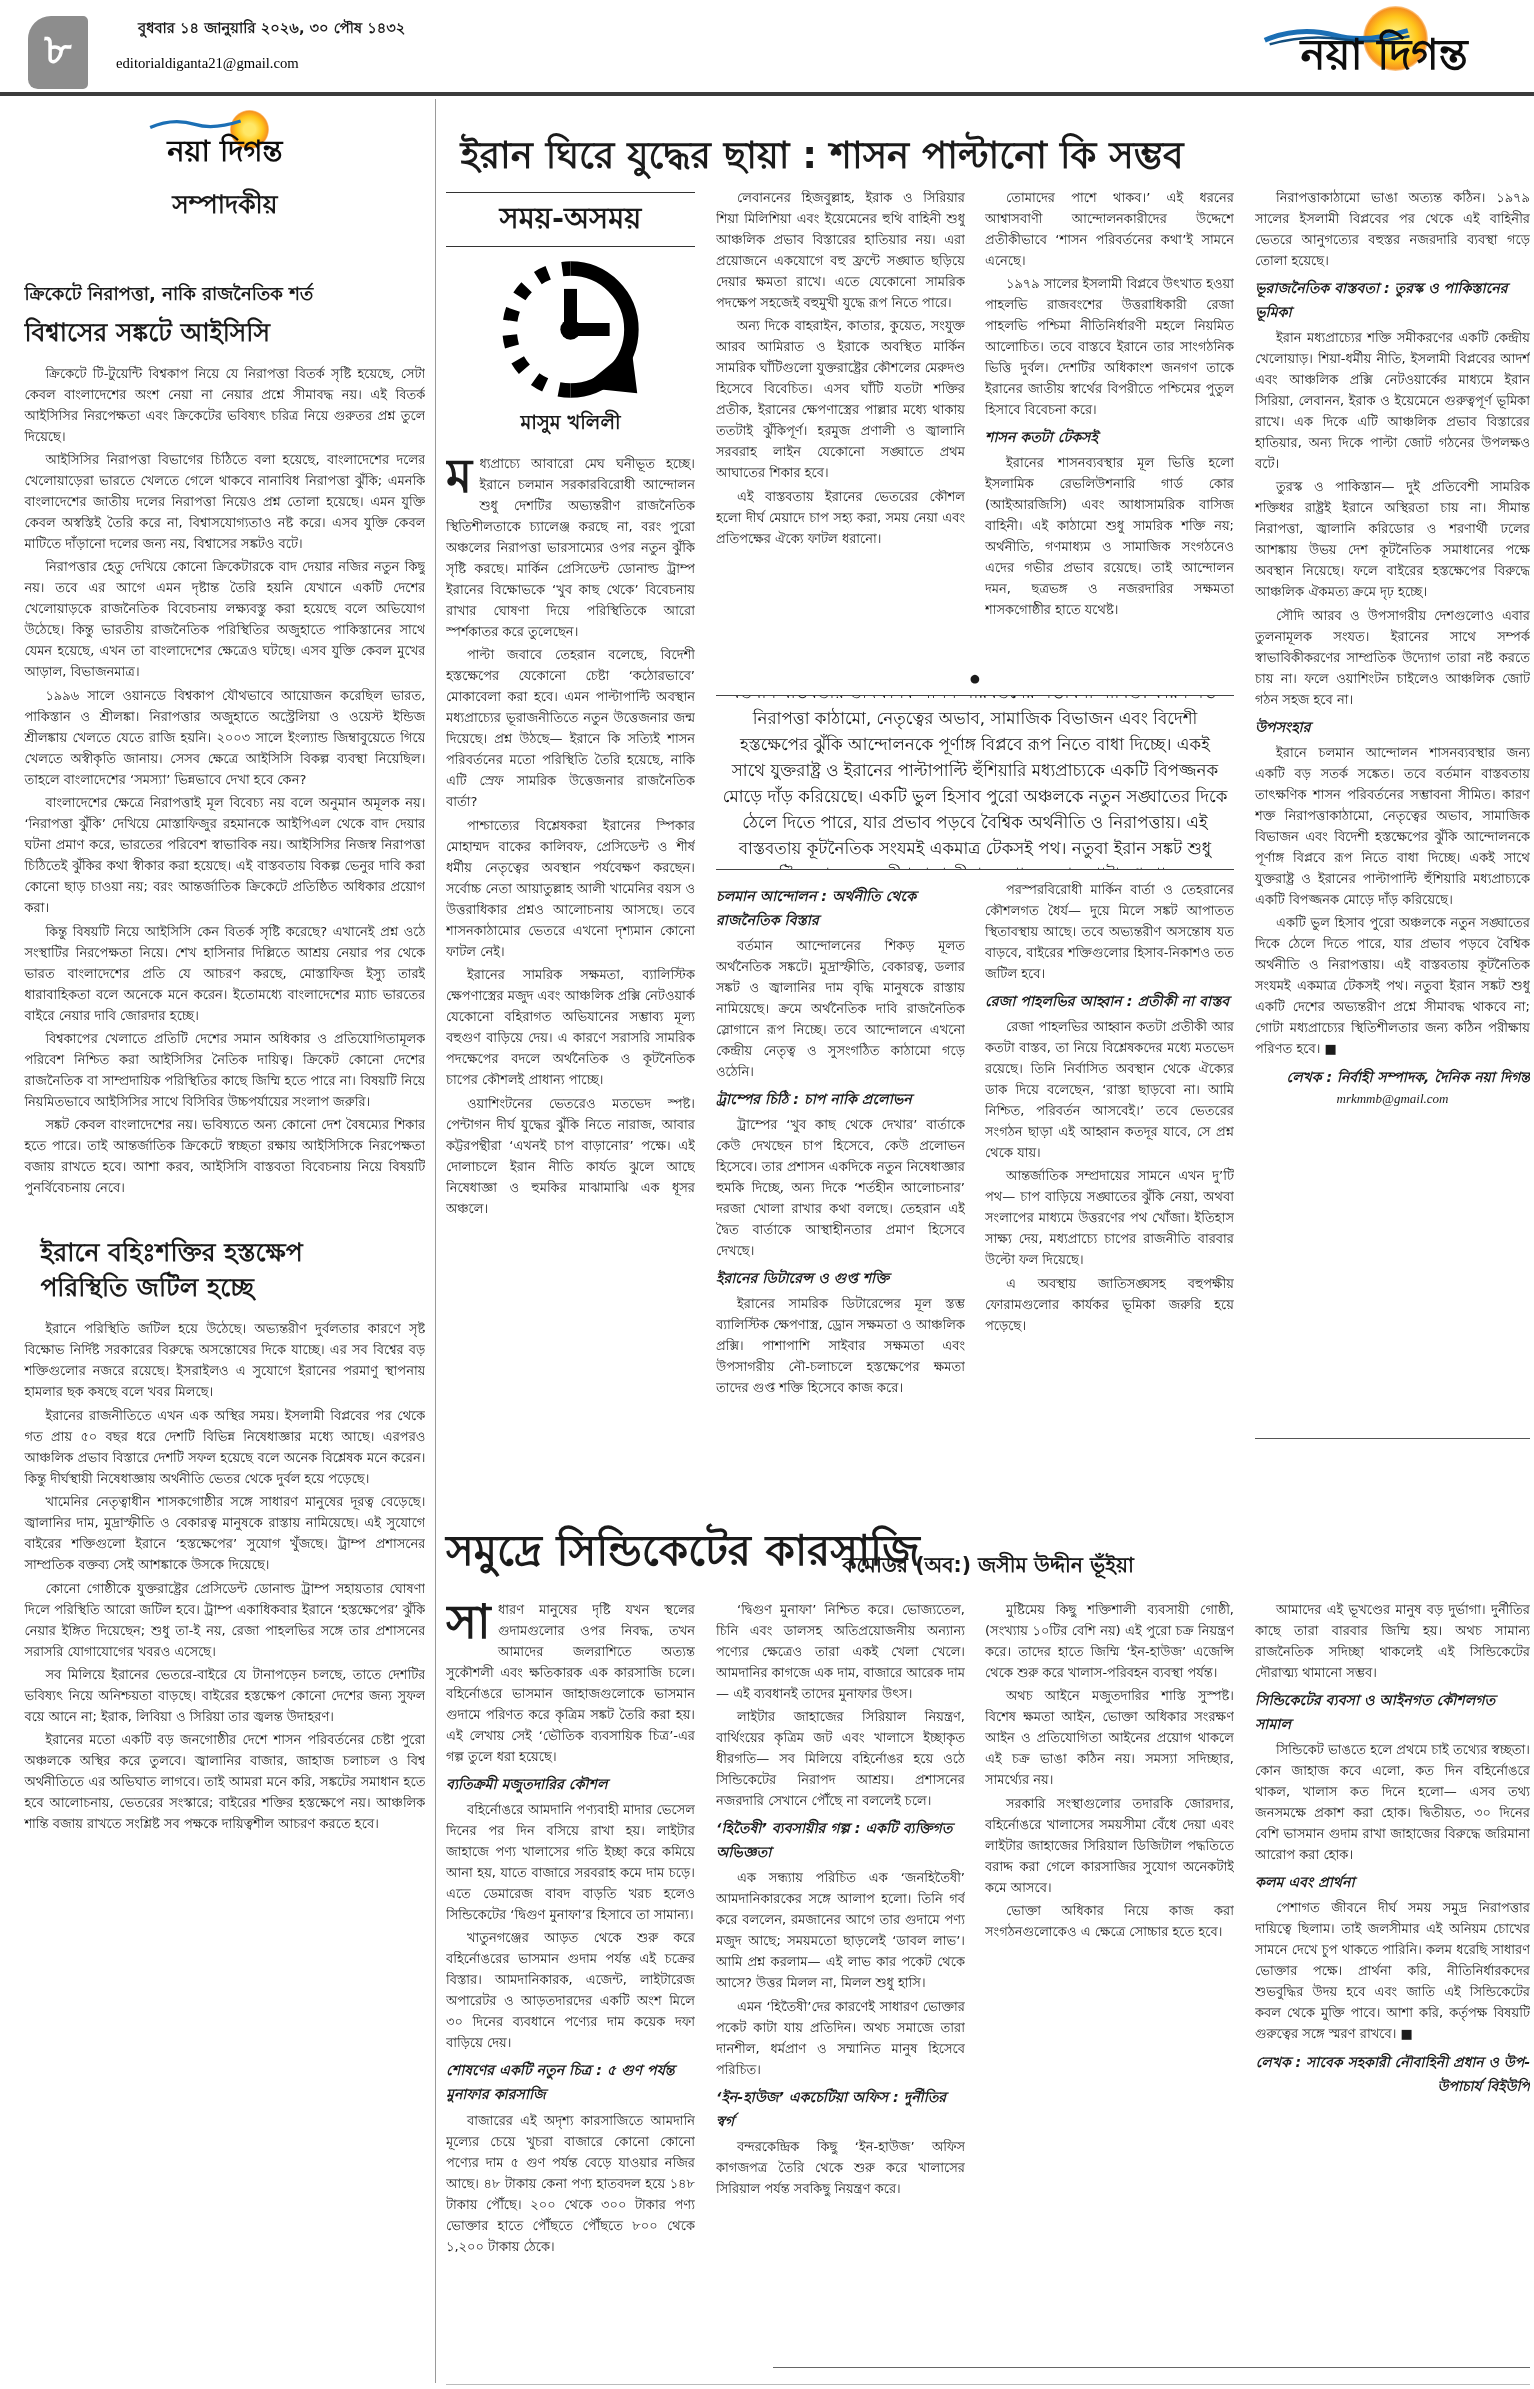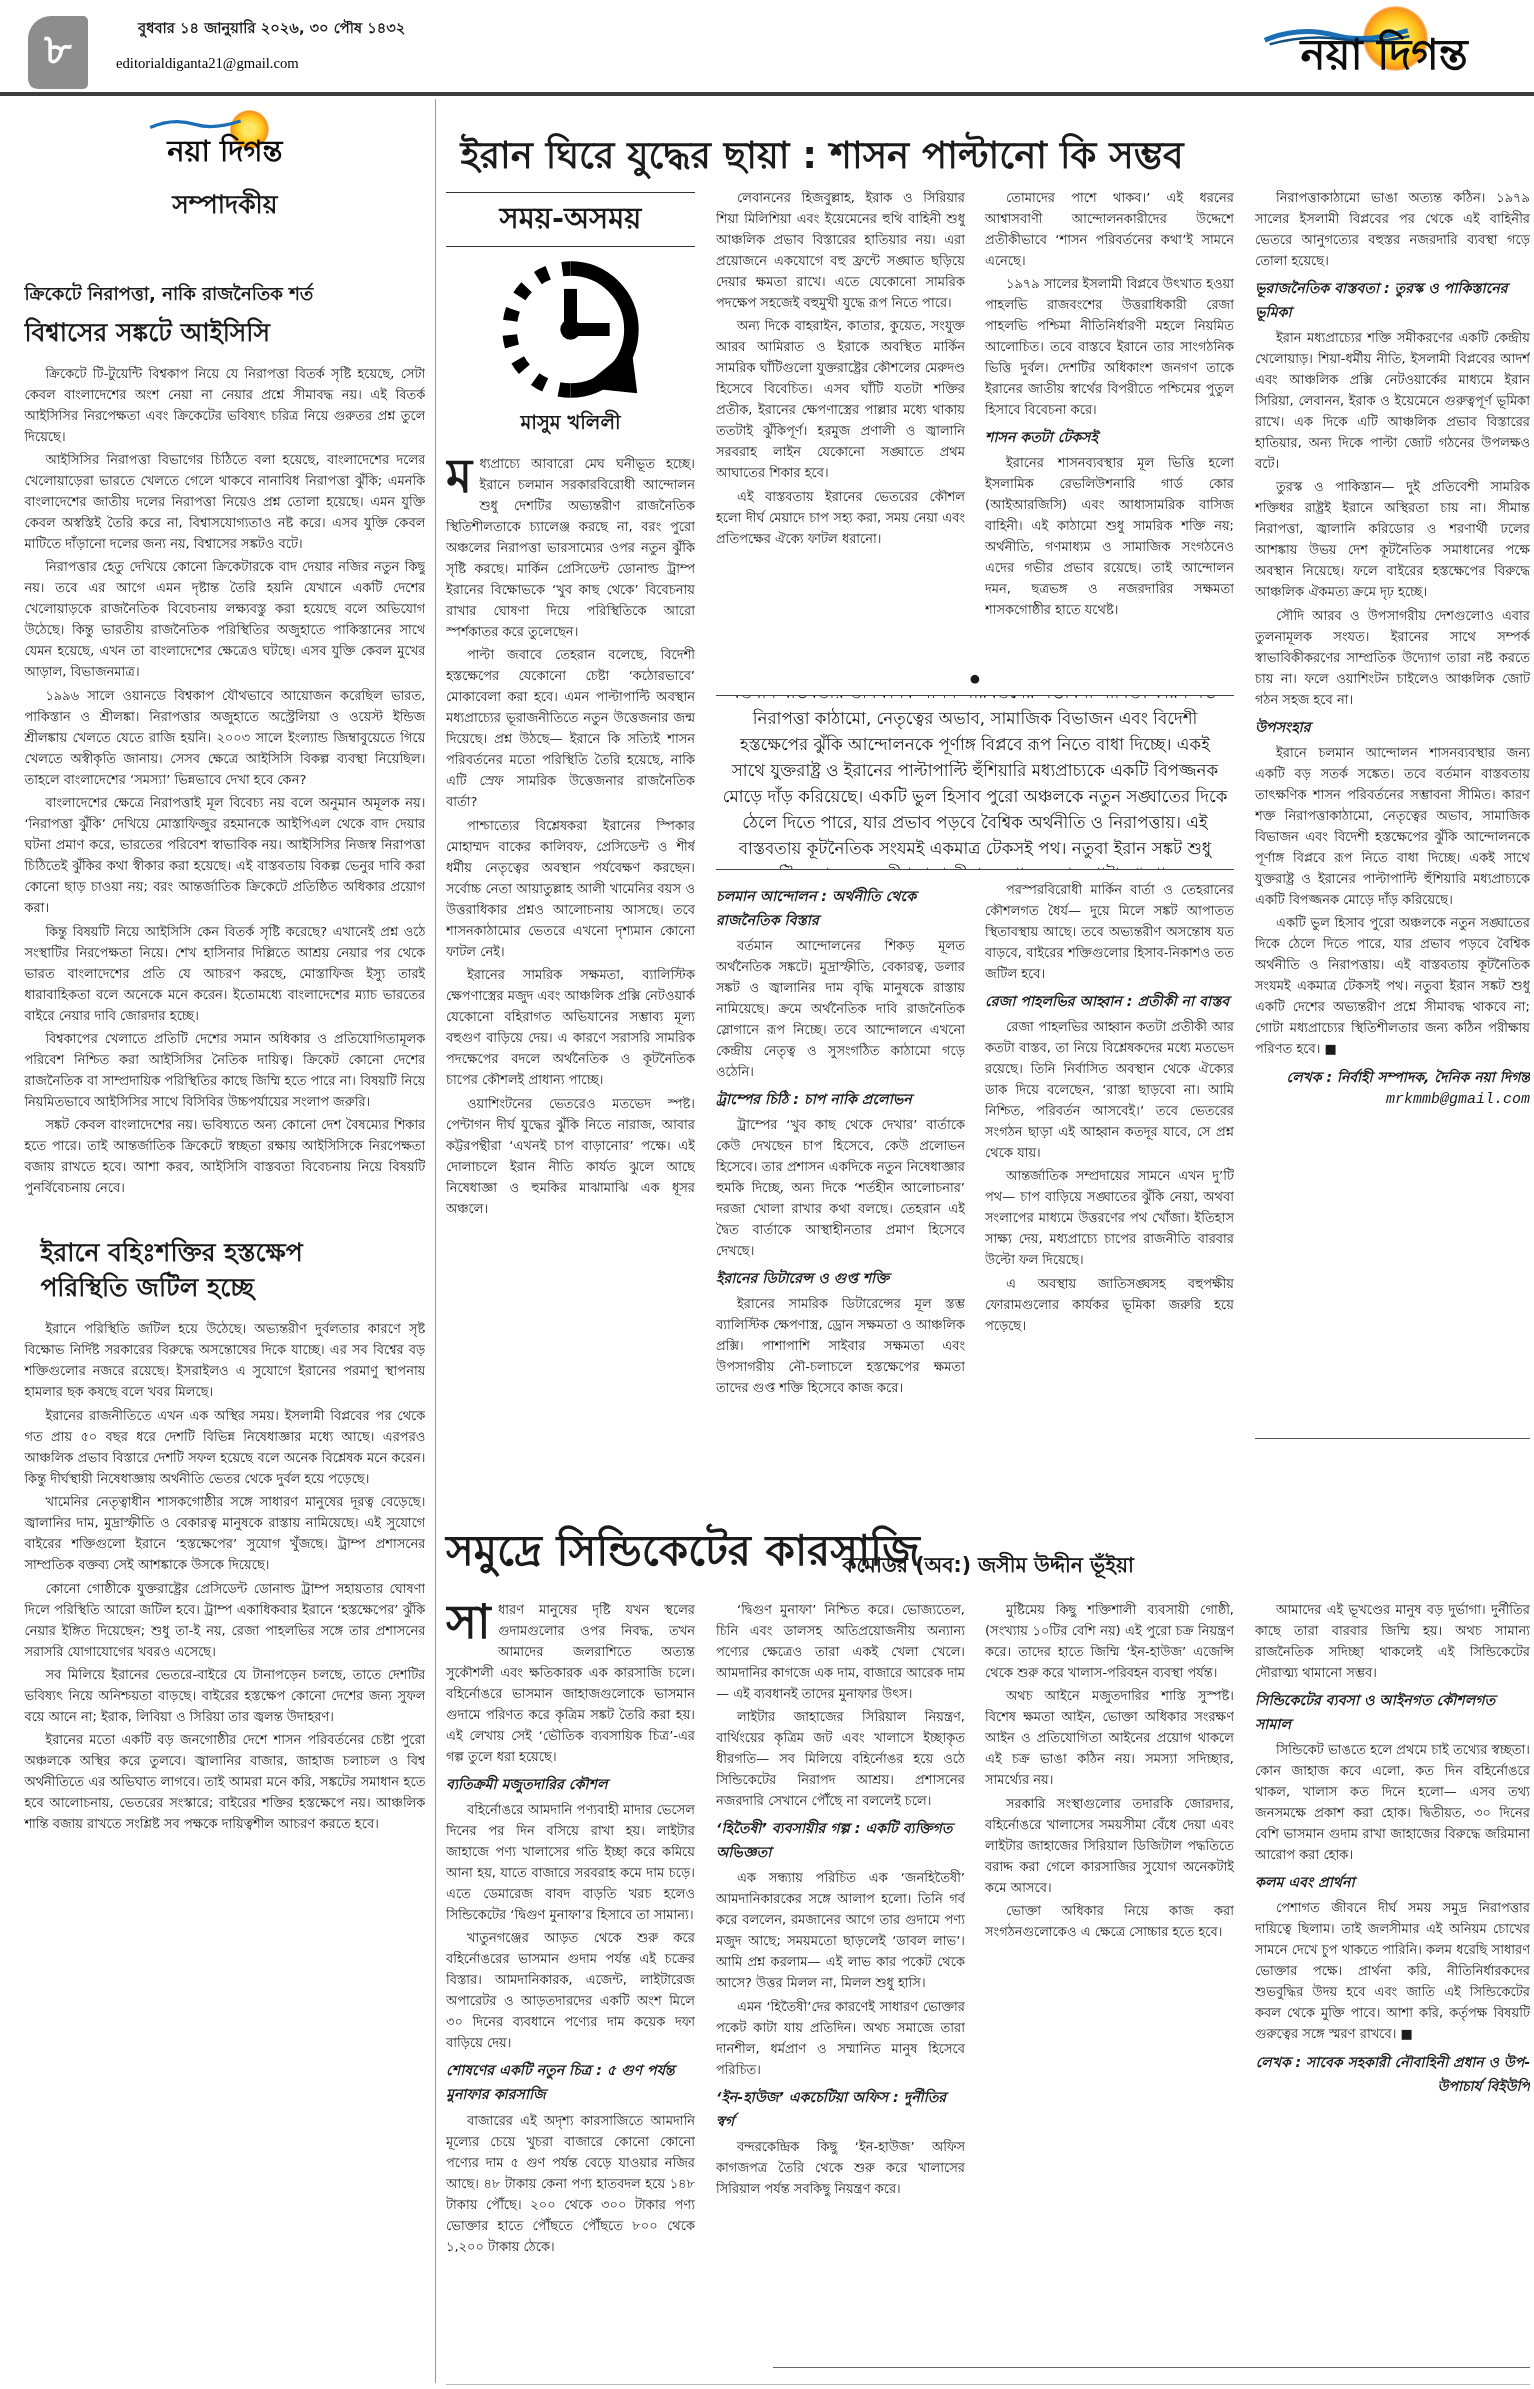--- a/index.html
+++ b/index.html
@@ -31,22 +31,22 @@
   .section-title{text-align:center;font-size:25px;font-weight:700;margin:8.1px 0 52px;}
   .kicker{font-size:18px;font-weight:700;margin:0 0 4.9px;}
   .ed-title{font-size:25px;font-weight:700;line-height:1.35;margin:0 0 13px;}
   .ed2-title{font-size:25px;font-weight:700;line-height:1.4;margin:37px 16px 13px;}
   
   .bp{font-size:13px;line-height:21px;text-align:justify;margin:0 0 2.4px;text-indent:21px;}
   .bp.drop{text-indent:0;}
   .drop::first-letter{float:left;font-size:47px;line-height:41px;font-weight:700;padding:2.4px 7.3px 0 0;}
   .subhead{font-size:14.2px;font-weight:700;font-style:italic;margin:5.7px 0 2.4px;}
   .credit{font-size:14px;font-weight:700;font-style:italic;text-align:right;margin:6.5px 0 0;}
-  .credit-email{font-size:15px;font-style:italic;text-align:right;margin:1.6px 0 0;
-           font-family:Liberation Mono, monospace;}
+  .credit-email{font-size:13px;font-style:italic;text-align:center;margin:1.6px 0 0;
+           font-family:Liberation Serif, serif;}
   
   .main-headline{position:absolute;left:449px;top:104px;width:1080px;padding-left:11.4px;
            font-size:37px;font-weight:700;line-height:1.45;}
   .col{position:absolute;overflow:hidden;}
   .feature-label{border-top:1.6px solid #333;border-bottom:1.6px solid #333;text-align:center;
            font-size:29px;font-weight:700;padding:2px 0;margin:4.9px 0 9.8px;}
   .clockwrap{text-align:center;margin:3.3px 0 1.6px;}
   .byline{text-align:center;font-size:19.5px;font-weight:700;margin:3.3px 0 13px;}
   .qbullet{position:absolute;left:716px;top:671px;width:518px;text-align:center;font-size:11.4px;}
   .pullquote{position:absolute;left:716px;top:695px;width:518px;height:173px;

